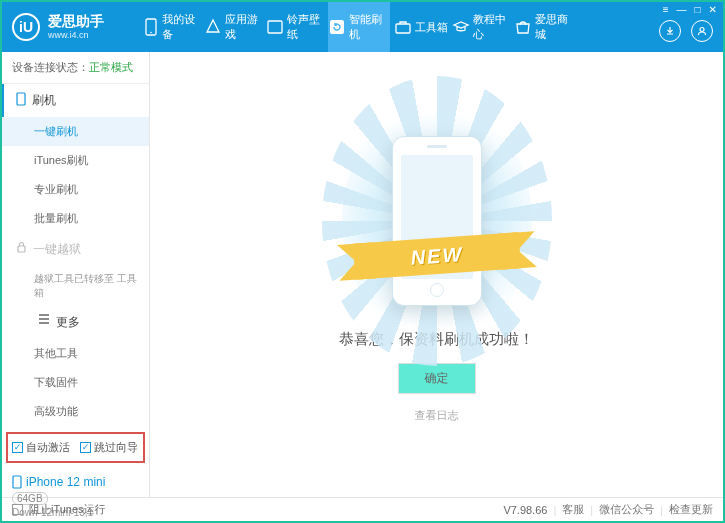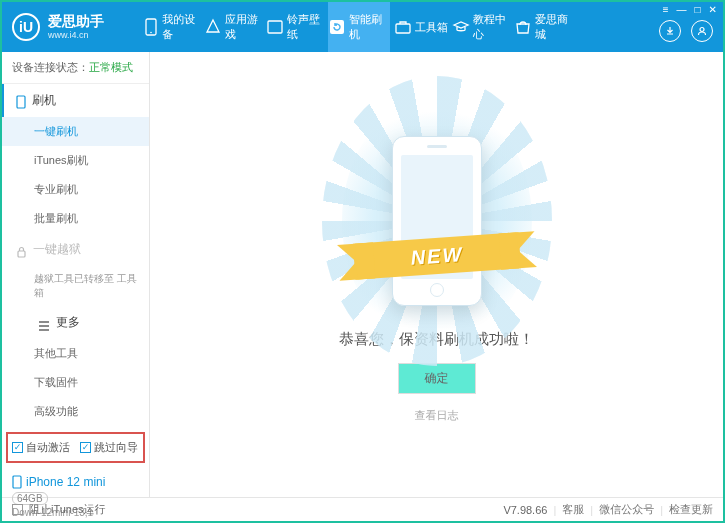--- a/index.html
+++ b/index.html
@@ -23,21 +23,21 @@
 
 .side-icons { position: absolute; right: 10px; top: 18px; display: flex; gap: 10px; }
 .circle-icon { width: 22px; height: 22px; border: 1.5px solid #fff; border-radius: 50%; display: flex; align-items: center; justify-content: center; color: #fff; font-size: 12px; cursor: pointer; }
 
 .body { display: flex; height: calc(100% - 50px - 24px); }
 
 .sidebar { width: 148px; border-right: 1px solid #e5e5e5; display: flex; flex-direction: column; }
 .status-bar { padding: 8px 10px; font-size: 11px; color: #666; border-bottom: 1px solid #eee; }
 .status-val { color: #28a745; }
 
-.section-head { display: flex; align-items: flex-end; gap: 6px; padding: 8px 12px; color: #444; font-size: 12px; border-left: 2px solid #1296db; }
+.section-head { display: flex; align-items: flex-start; gap: 6px; padding: 8px 12px; color: #444; font-size: 12px; border-left: 2px solid #1296db; }
 .section-head.locked { color: #bbb; border-left-color: transparent; }
 .section-head.more { border-left-color: transparent; padding-left: 34px; }
 
 .sub-item { padding: 7px 10px 7px 32px; font-size: 11px; color: #666; cursor: pointer; }
 .sub-item.active { background: #eaf4fc; color: #1296db; }
 .sub-note { padding: 6px 10px 6px 32px; font-size: 10px; color: #999; line-height: 1.4; }
 
 .checks { border: 2px solid #d9534f; margin: 6px 4px; padding: 6px 4px; display: flex; gap: 10px; font-size: 11px; }
 .chk { display: flex; align-items: center; gap: 3px; color: #555; cursor: pointer; }
 .chk-box { width: 11px; height: 11px; border: 1px solid #1296db; display: inline-flex; align-items: center; justify-content: center; color: #1296db; font-size: 9px; line-height: 1; }

